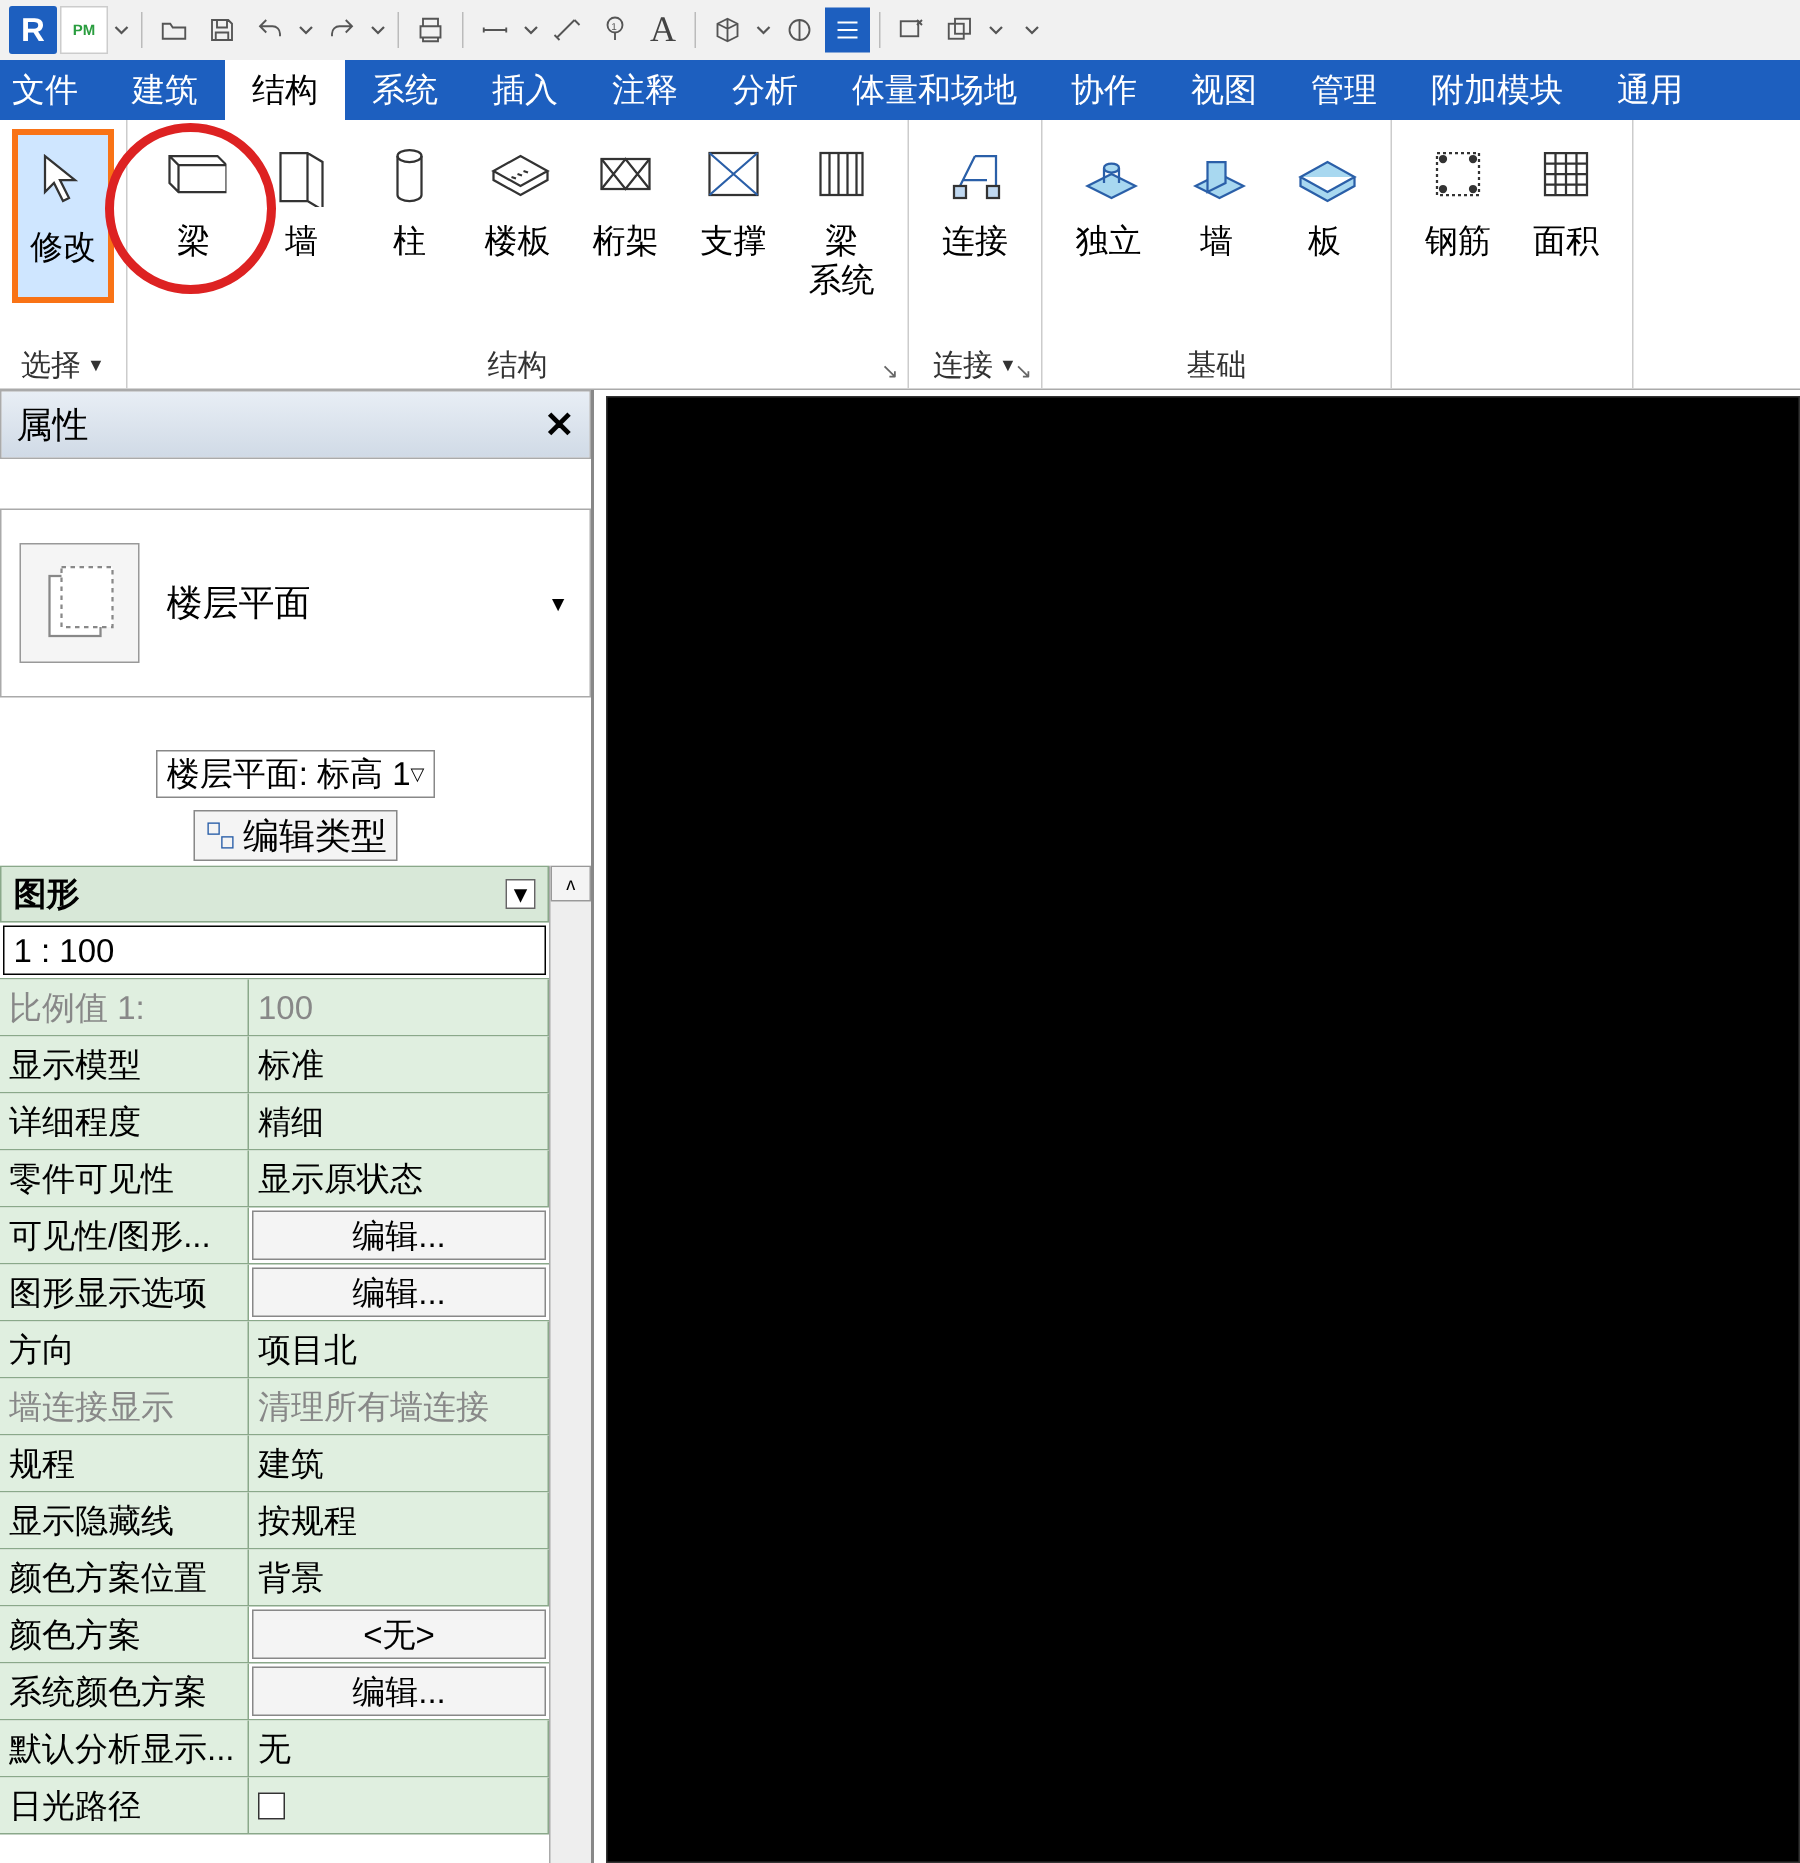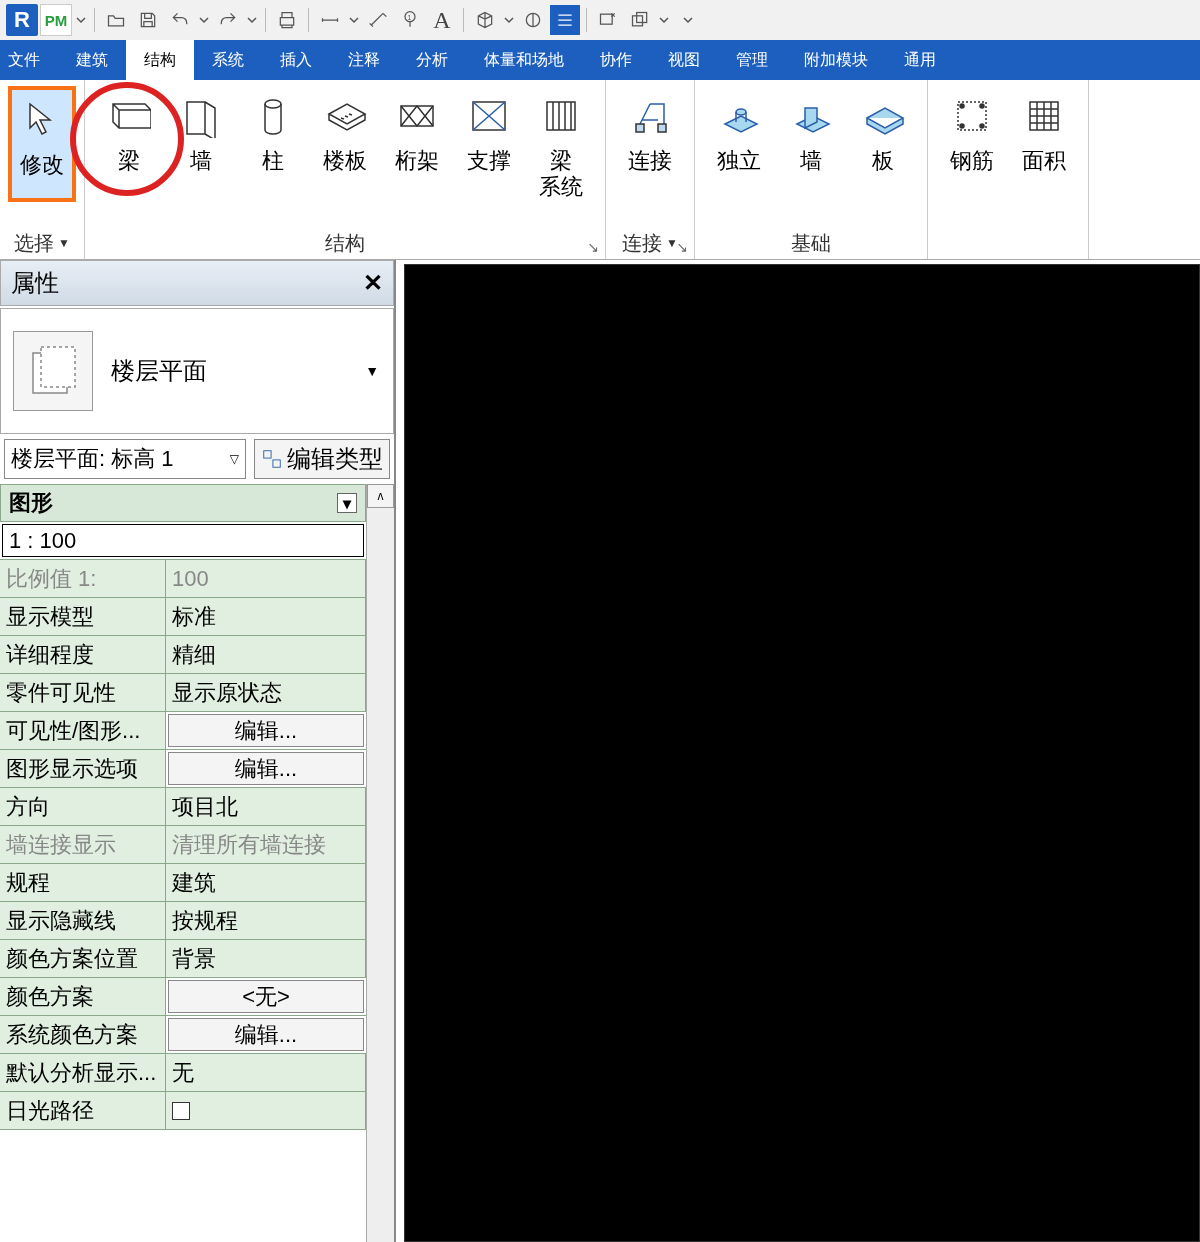--- a/index.html
+++ b/index.html
@@ -28,21 +28,21 @@
     font-size: 22px;
     display: flex; align-items: center; justify-content: center;
     border-radius: 2px;
   }
   .qat .pm {
     width: 32px; height: 32px;
     background: #fff;
     border: 1px solid #ccc;
     color: #2a9d3f;
     font-weight: bold;
-    font-size: 15px;
+    font-size: 10px;
     display: flex; align-items: center; justify-content: center;
   }
   .qat .qbtn {
     width: 30px; height: 30px;
     display: flex; align-items: center; justify-content: center;
     color: #555;
   }
   .qat .qbtn.dd { width: 14px; }
   .qat .sep { width: 1px; height: 24px; background: #bbb; margin: 0 4px; }
   .qat svg { width: 20px; height: 20px; stroke: #555; fill: none; stroke-width: 1.5; }
@@ -50,21 +50,21 @@
   .qat .highlight { background: #1d5fbf; padding: 2px; }
   .qat .highlight svg { stroke: #fff; }
 
   
   .tabs {
     height: 40px;
     background: #1d5fbf;
     display: flex;
     align-items: stretch;
     color: #fff;
-    font-size: 16px;
+    font-size: 22px;
   }
   .tab {
     padding: 0 18px;
     display: flex;
     align-items: center;
     cursor: pointer;
   }
   .tab.file { background: #1d5fbf; padding-left: 8px; }
   .tab.active { background: #fff; color: #000; }
 
@@ -147,20 +147,21 @@
   
   .content {
     display: flex;
     height: calc(1242px - 40px - 40px - 180px);
   }
   .props {
     width: 396px;
     display: flex;
     flex-direction: column;
     border-right: 2px solid #888;
+    gap: 31px;
   }
   .props-header {
     height: 46px;
     background: linear-gradient(#e8eef5, #d0dae6);
     border: 1px solid #aaa;
     display: flex;
     align-items: center;
     justify-content: space-between;
     padding: 0 10px;
     font-size: 24px;
@@ -187,20 +188,21 @@
   .type-selector .dd {
     position: absolute; right: 14px;
     font-size: 14px;
   }
   .instance-row {
     height: 50px;
     display: flex;
     align-items: center;
     padding: 4px;
     gap: 8px;
+    flex-direction: column;
   }
   .instance-row select, .instance-row .combo {
     flex: 1;
     height: 40px;
     border: 1px solid #888;
     background: #fff;
     font-size: 22px;
     padding: 0 6px;
     display: flex;
     align-items: center;

